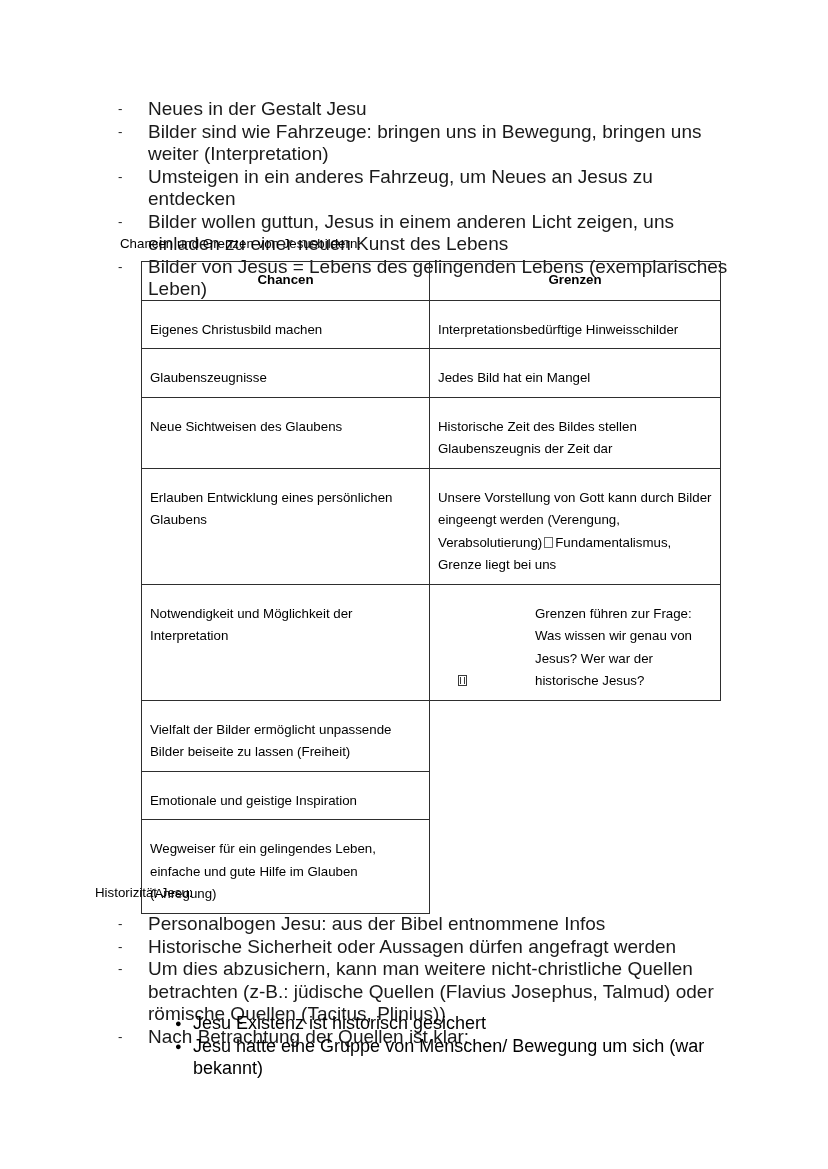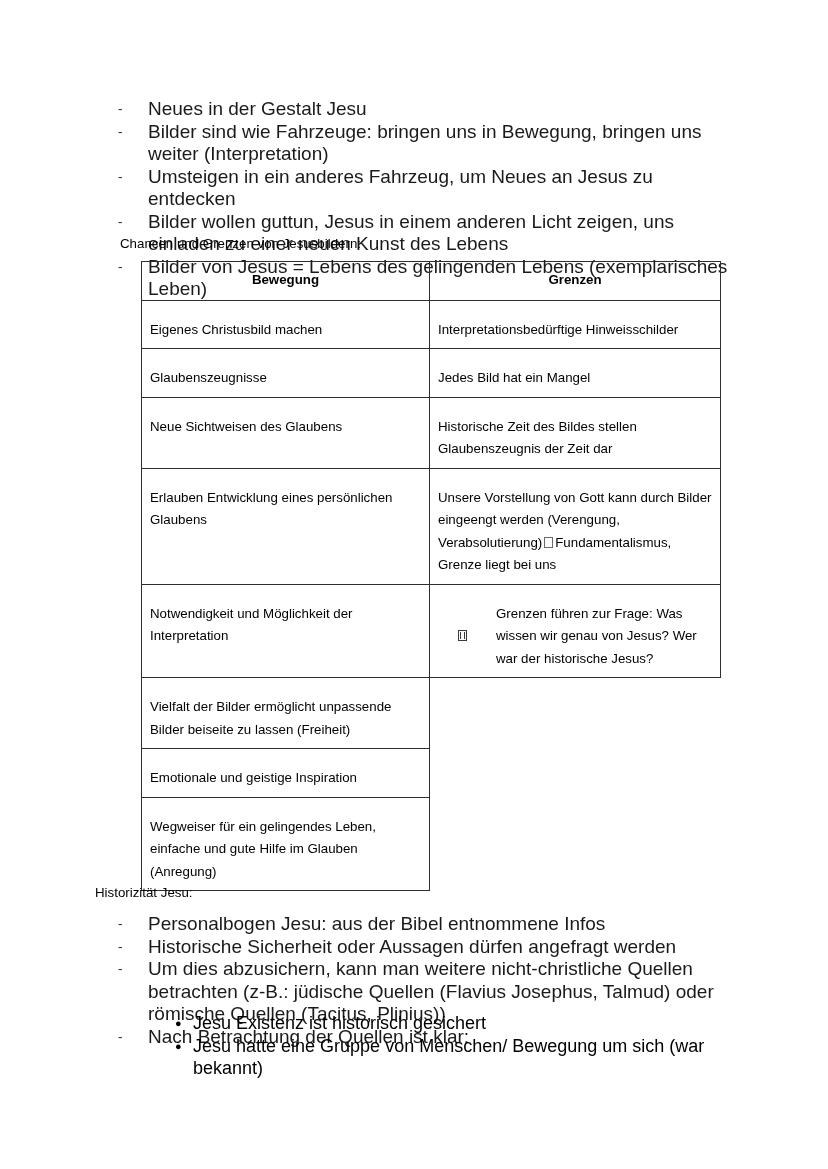--- a/index.html
+++ b/index.html
@@ -109,22 +109,23 @@
     padding: 7px 8px 8px 8px;
   }
   .col-left  { width: 288px; }
   .col-right { width: 291px; }
 
   .cell-pad-lg { padding-bottom: 34px; }
 
   
   .tofu-block {
     display: flex;
-    align-items: center;
+    align-items: flex-end;
     padding-left: 20px;
+    gap: 39px;
   }
   .tofu-marker {
     flex: 0 0 38px;
     font-size: 12px;
     line-height: 22.5px;
     color: #2b2b2b;
   }
   .tofu-text {
     flex: 1 1 auto;
     font-size: 13.3px;
@@ -198,21 +199,21 @@
   <div class="section-heading" style="left:120px; top:234px;">Chancen und Grenzen von Jesusbildern:</div>
 
   <div class="table-wrap">
     <table class="jesus-table">
       <colgroup>
         <col class="col-left">
         <col class="col-right">
       </colgroup>
       <thead>
         <tr>
-          <th>Bewegung</th>
+          <th>Chancen</th>
           <th>Grenzen</th>
         </tr>
       </thead>
       <tbody>
 
         <tr>
           <td>Eigenes Christusbild machen</td>
           <td>Interpretationsbedürftige Hinweisschilder</td>
         </tr>
 

